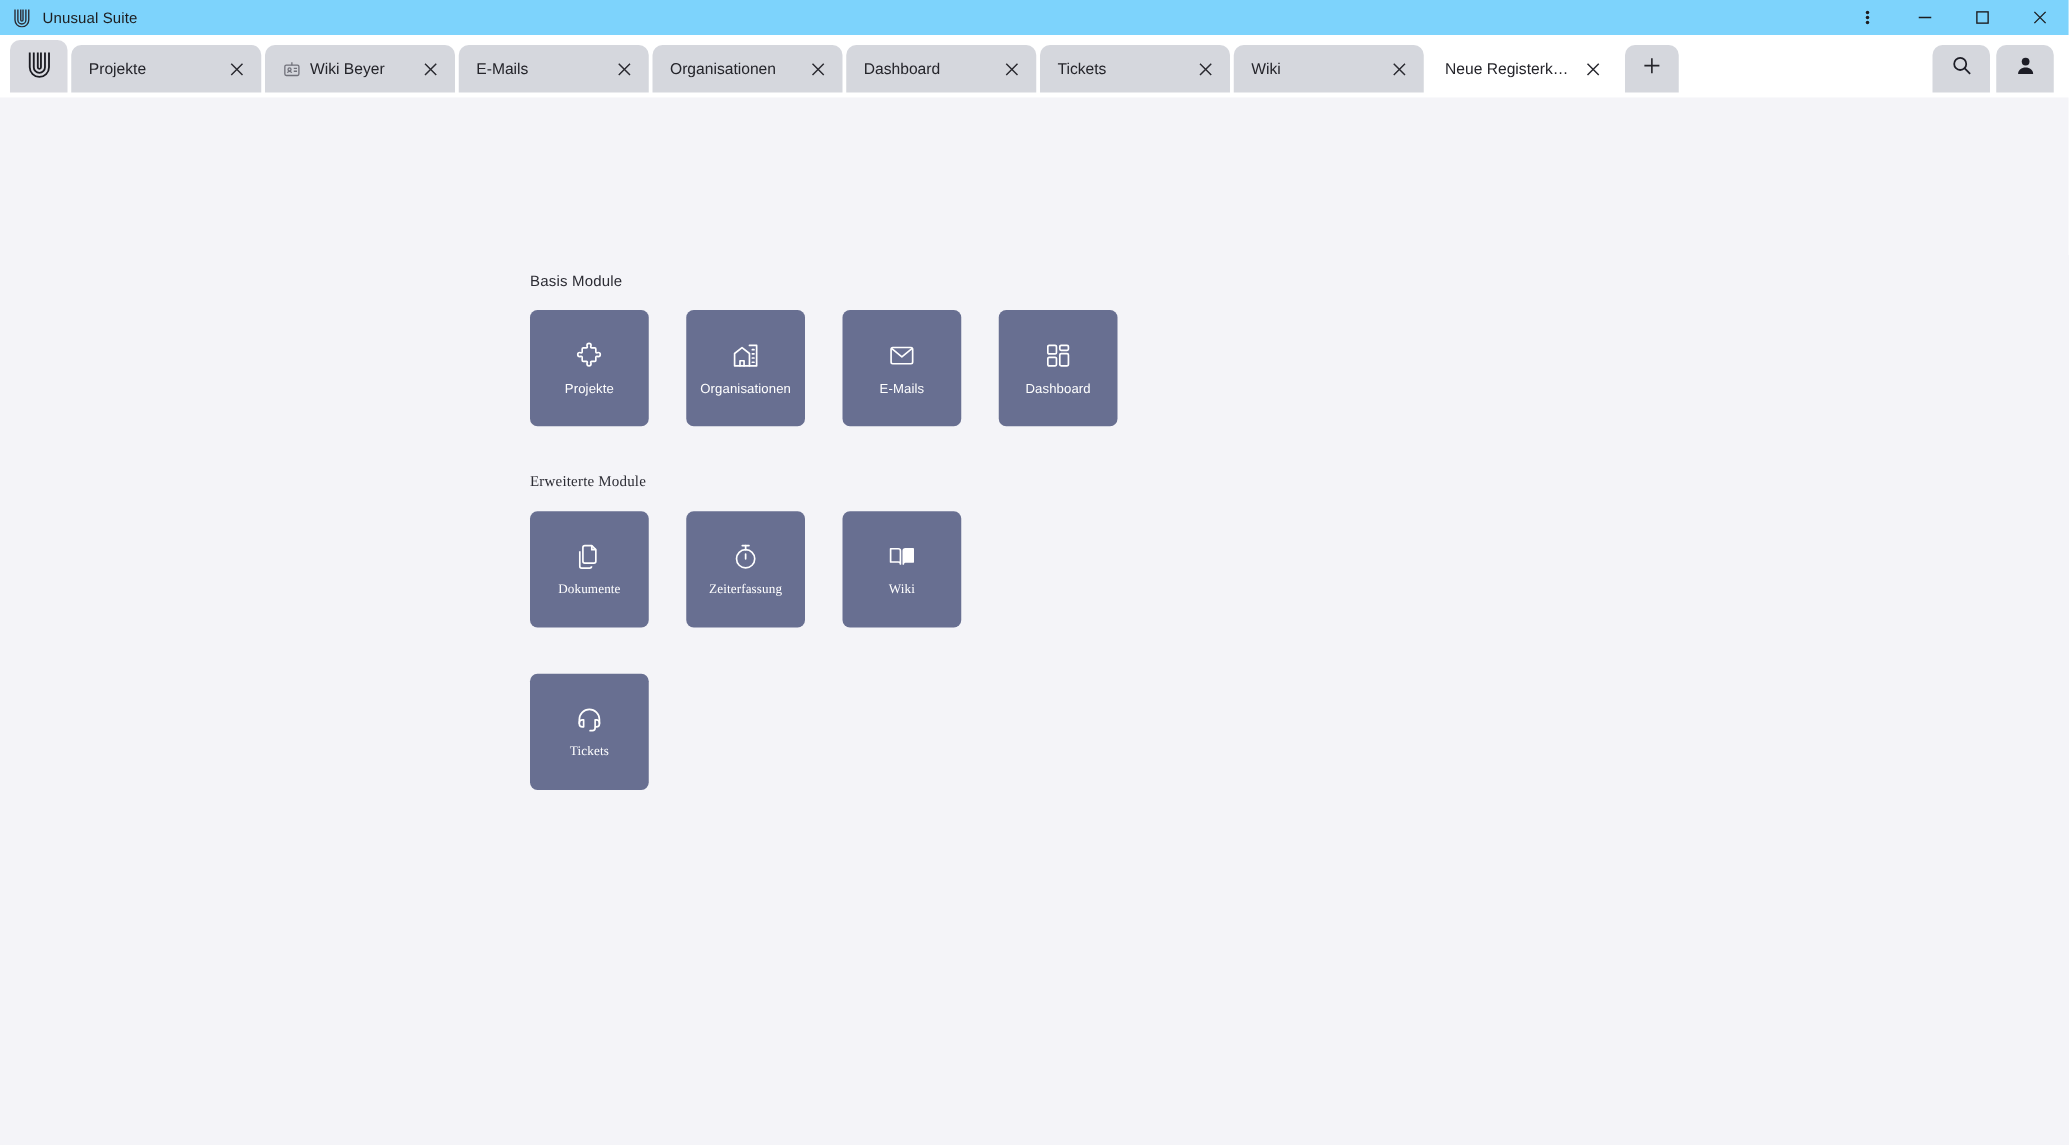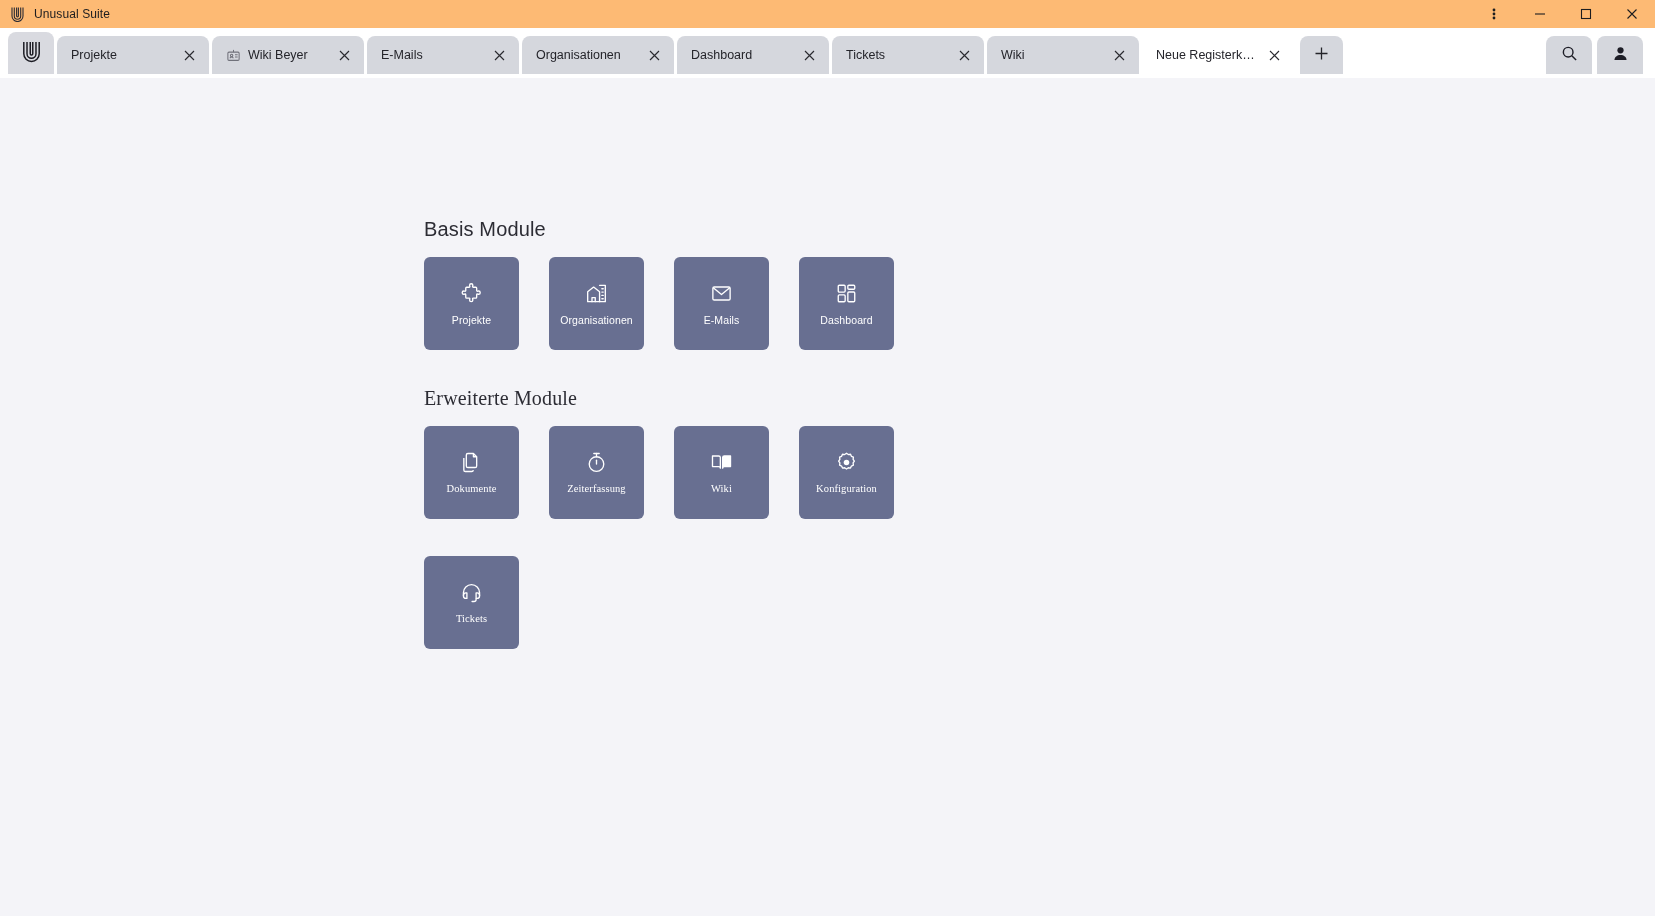--- a/index.html
+++ b/index.html
@@ -6,21 +6,21 @@
   html, body {
     width: 1655px; height: 916px;
     overflow: hidden;
     font-family: "Liberation Sans", sans-serif;
     background: #ffffff;
   }
 
   
   .titlebar {
     height: 28px;
-    background: #fdba74;
+    background: #7dd3fc;
     display: flex;
     align-items: center;
     position: relative;
   }
   .titlebar-left {
     display: flex;
     align-items: center;
     gap: 9px;
     padding-left: 10px;
   }
@@ -154,21 +154,21 @@
     overflow: hidden;
     position: relative;
   }
   .sections {
     padding-top: 138px;
     padding-left: 424px;
   }
   .section { margin-bottom: 0; }
   .section + .section { margin-top: 37px; font-family: Liberation Serif, serif; }
   .section-title {
-    font-size: 20px;
+    font-size: 12px;
     color: #2c2c34;
     margin-bottom: 16px;
     font-weight: 400;
     letter-spacing: .15px;
   }
   .tiles {
     display: flex;
     gap: 30px;
   }
   .tile {
@@ -458,29 +458,20 @@
         <div class="tile">
           <span class="tile-icon">
             <svg width="23" height="23" viewBox="0 0 24 24" stroke="#ffffff" stroke-width="1.4" stroke-linejoin="round">
               <path d="M2.6 5.2h6.4c1 0 1.8.7 1.8 1.7v11c0-.9-.8-1.6-1.8-1.6H2.6z" fill="none"></path>
               <path d="M21.4 5.2H15c-1 0-1.8.7-1.8 1.7v11c0-.9.8-1.6 1.8-1.6h6.4z" fill="#ffffff" stroke="#ffffff"></path>
             </svg>
           </span>
           <span class="tile-label">Wiki</span>
         </div>
 
-        <div class="tile">
-          <span class="tile-icon">
-            <svg width="23" height="23" viewBox="0 0 24 24" fill="none" stroke="#ffffff" stroke-width="1.4" stroke-linejoin="round">
-              <path d="M12 2.4l1.9 1.3 2.3-.3.9 2.1 2.1.9-.3 2.3 1.3 1.9-1.3 1.9.3 2.3-2.1.9-.9 2.1-2.3-.3-1.9 1.3-1.9-1.3-2.3.3-.9-2.1-2.1-.9.3-2.3-1.3-1.9 1.3-1.9-.3-2.3 2.1-.9.9-2.1 2.3.3z"></path>
-              <circle cx="12" cy="12" r="2.9" fill="#ffffff" stroke="none"></circle>
-            </svg>
-          </span>
-          <span class="tile-label">Konfiguration</span>
-        </div>
 
       </div>
     </div>
 
     <div class="section">
       <div class="tiles">
 
 
         <div class="tile">
           <span class="tile-icon">

